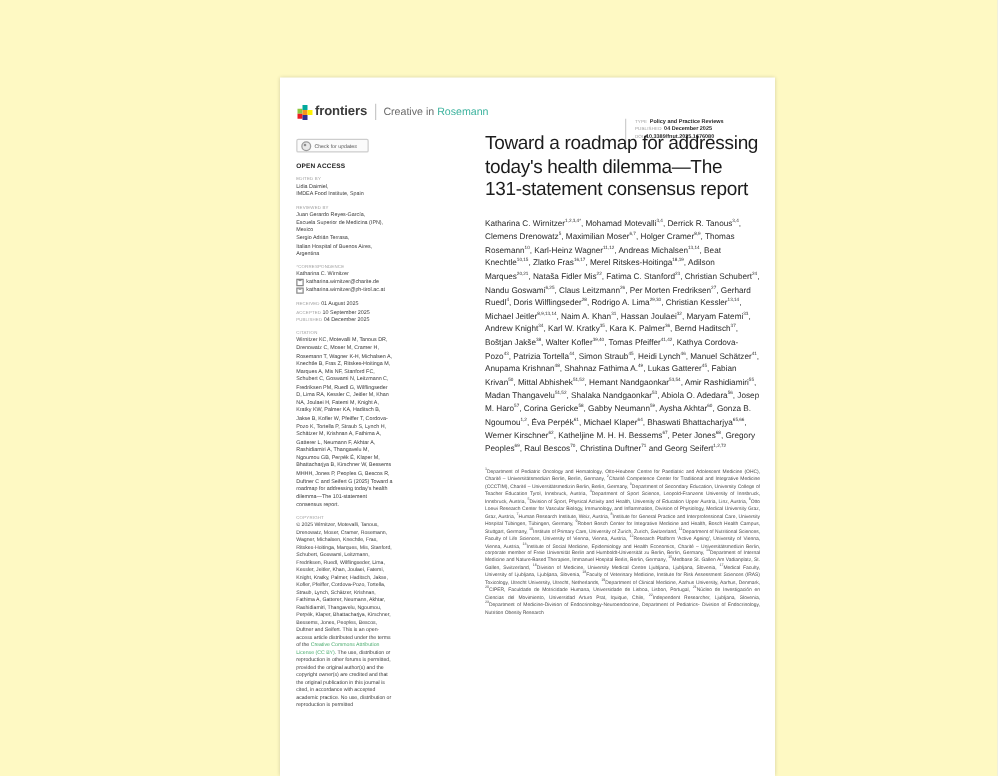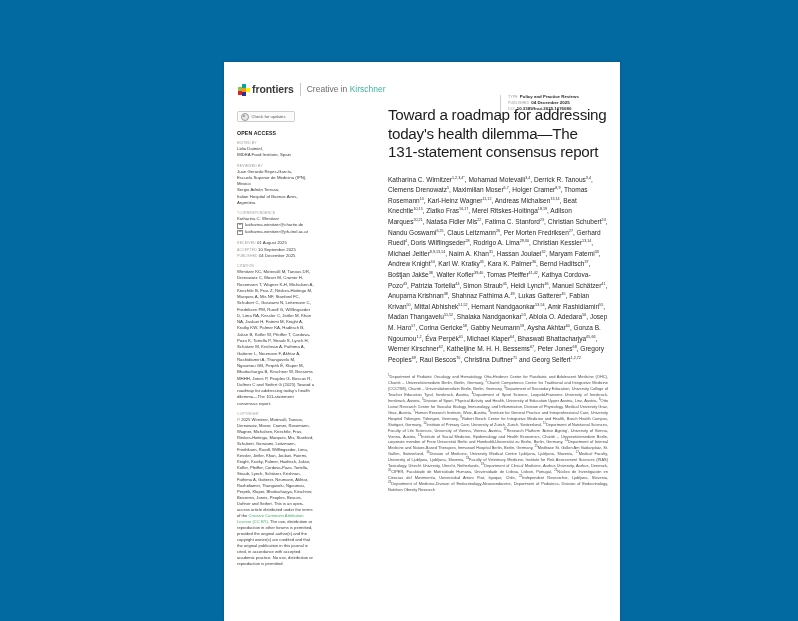--- a/index.html
+++ b/index.html
@@ -8,21 +8,21 @@
     background: #e8e9ea;
     width: 798px;
     height: 621px;
     overflow: hidden;
     font-family: "Liberation Sans", sans-serif;
   }
   #viewport {
     position: relative;
     width: 798px;
     height: 621px;
-    background: #0369a1;
+    background: #fef9c3;
   }
   
   #page-sheet {
     position: absolute;
     left: 224px;
     top: 62px;
     width: 396px;
     height: 559px;
     background: #ffffff;
     box-shadow: 0 0 3px rgba(0,0,0,0.18);
@@ -254,21 +254,21 @@
         <span class="logo-mark">
           <i class="lm1"></i>
             <i class="lm2"></i>
             <i class="lm3"></i>
           <i class="lm4"></i>
             <i class="lm5"></i>
             <i class="lm6"></i>
         </span>
         <span id="brand-name">frontiers</span>
         <span id="masthead-divider"></span>
-        <span id="journal-name"><span>Creative in </span><span class="jn-accent">Kirschner</span></span>
+        <span id="journal-name"><span>Creative in </span><span class="jn-accent">Rosemann</span></span>
       </div>
 
       <div id="meta-rule"></div>
 
       <div id="header-meta">
         <div class="hm-row">
           <span class="hm-key">TYPE</span><span class="hm-val">Policy and Practice Reviews</span>
         </div>
         <div class="hm-row">
           <span class="hm-key">PUBLISHED</span><span class="hm-val">04 December 2025</span>

